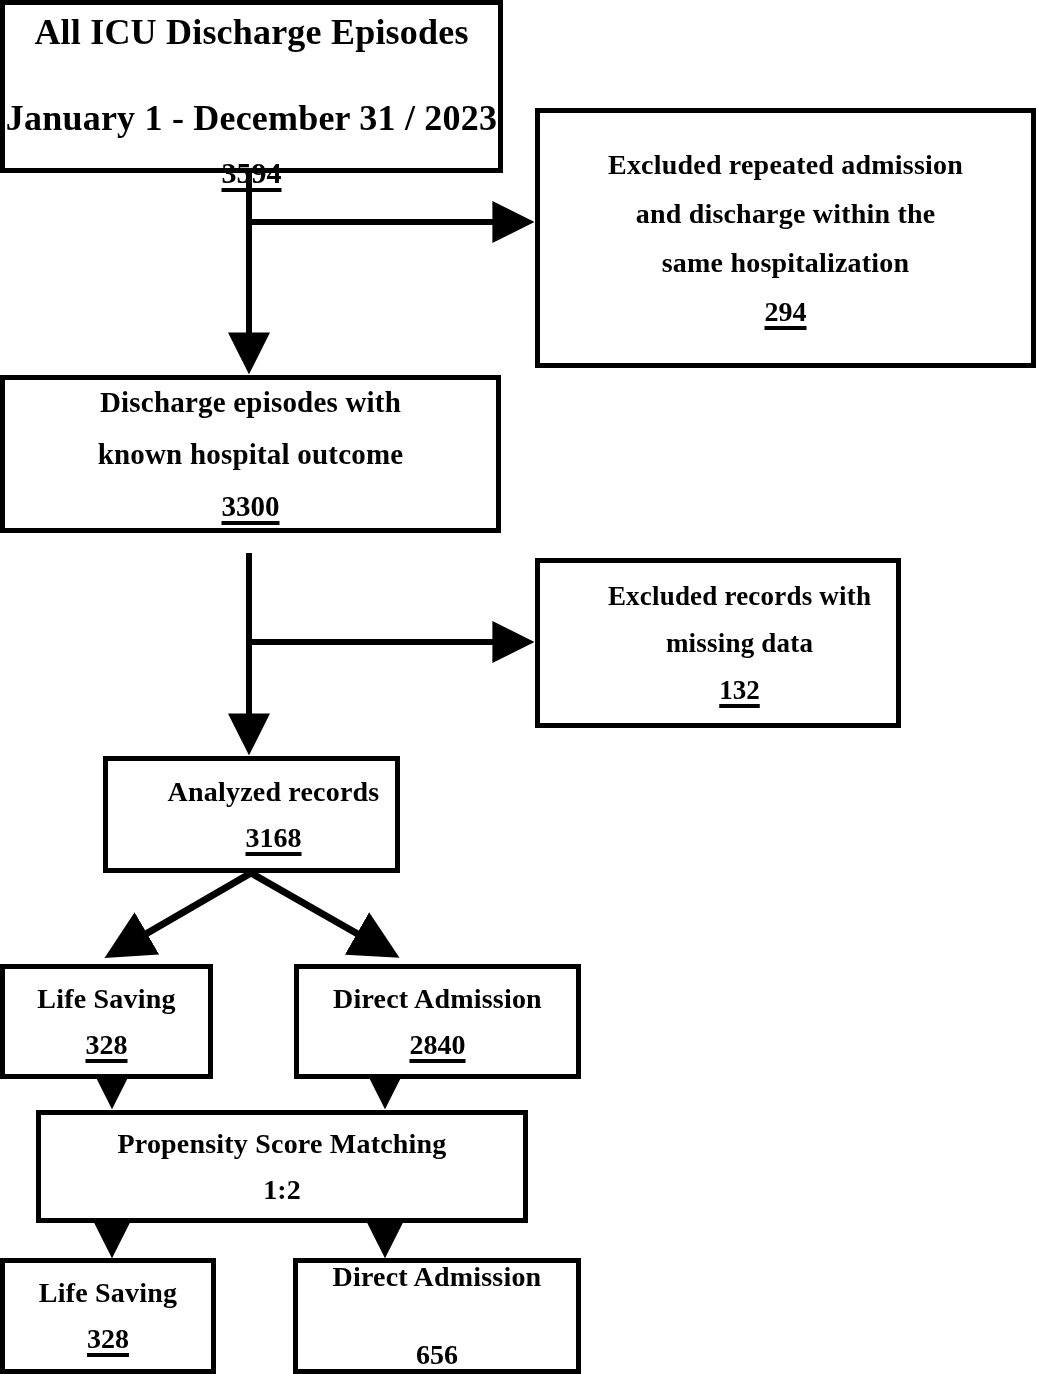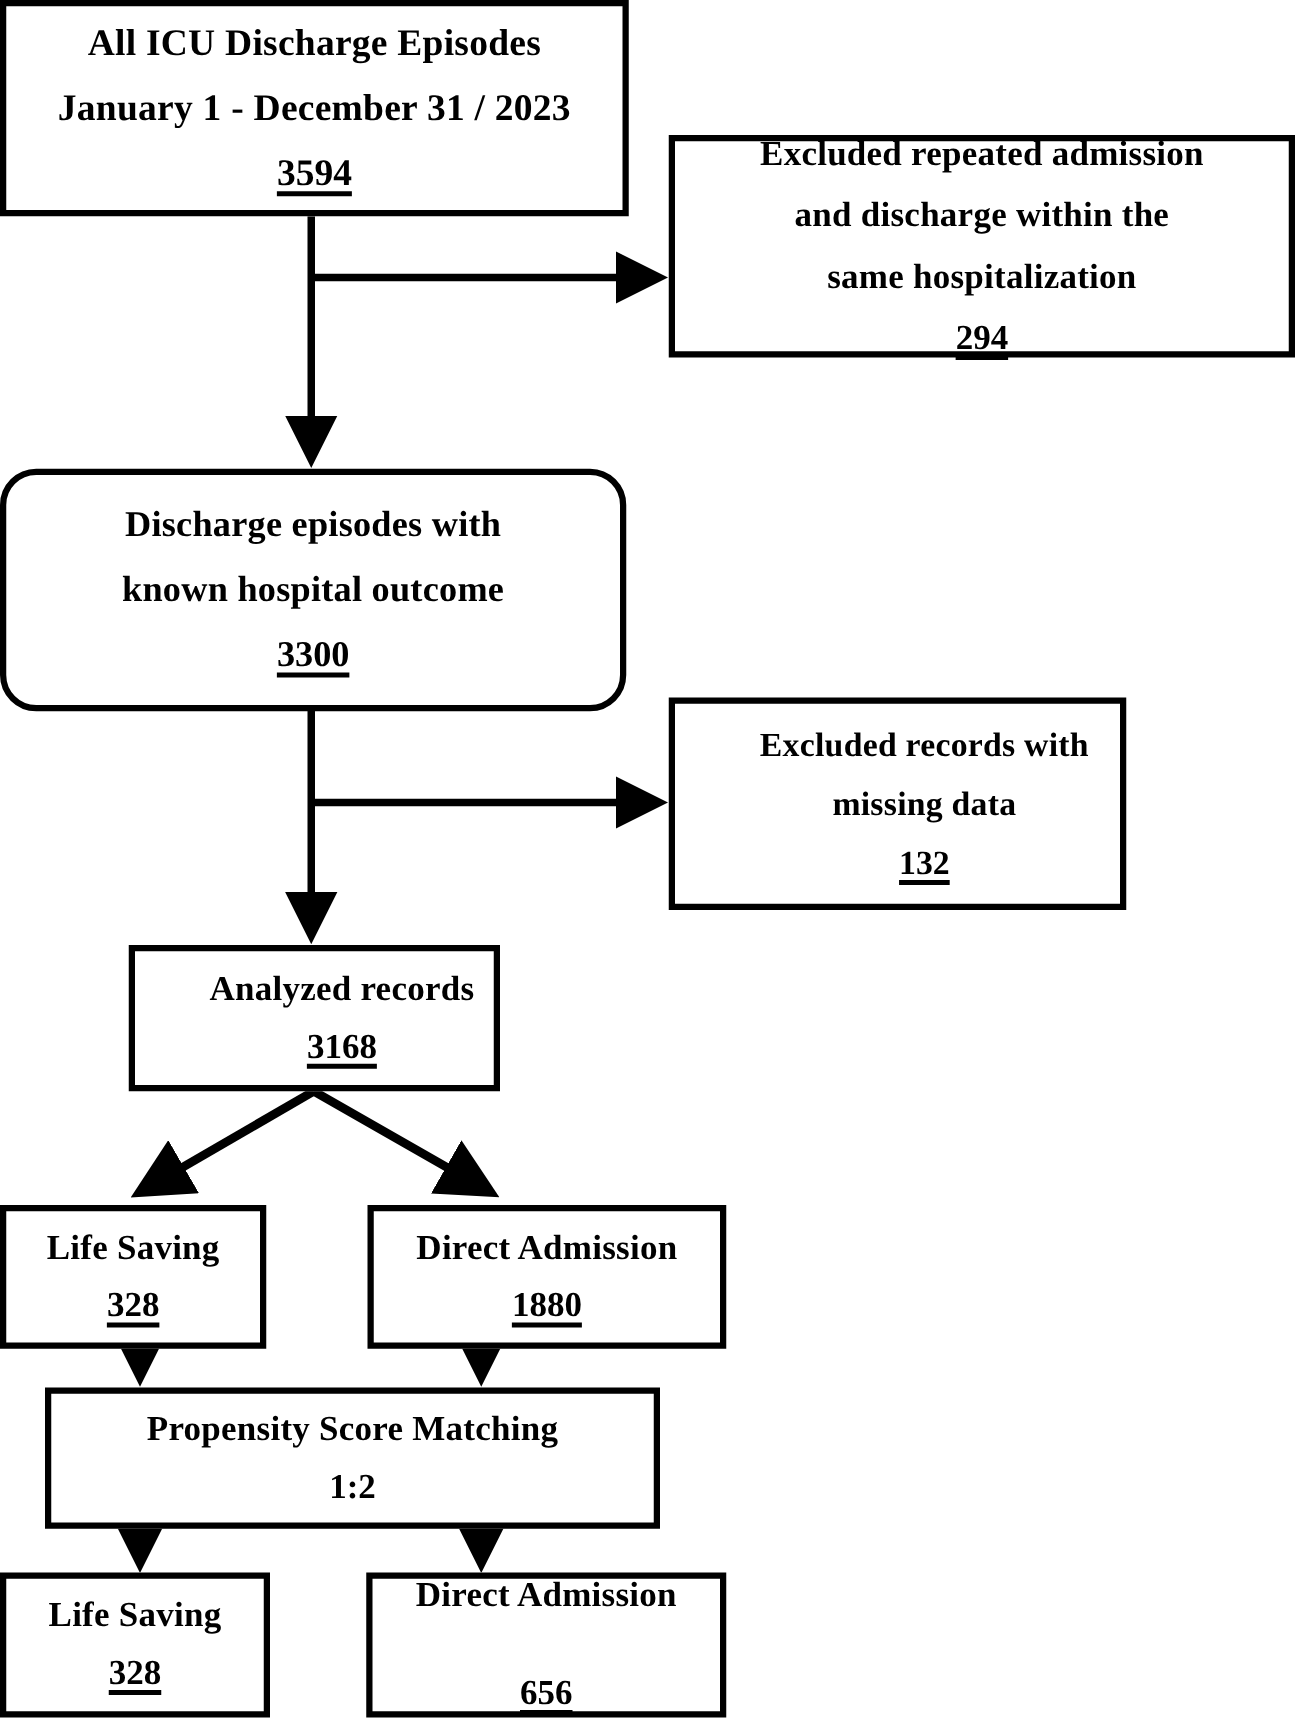--- a/index.html
+++ b/index.html
@@ -53,32 +53,32 @@
     text-decoration-thickness: 4px;
     text-underline-offset: 5px;
     line-height: 1.0;
   }
   .node-count.no-rule {
     text-decoration: none;
   }
 
   
   #node-all-icu-discharge      { left: 0px;   top: 0px;    width: 503px; height: 173px; }
-  #node-excluded-repeated      { left: 535px; top: 108px;  width: 501px; height: 178px; }
-  #node-known-outcome          { left: 0px;   top: 375px;  width: 501px; height: 194px; border-radius: 29px; }
+  #node-excluded-repeated      { left: 535px; top: 108px;  width: 501px; height: 260px; }
+  #node-known-outcome          { left: 0px;   top: 375px;  width: 501px; height: 158px; }
   #node-excluded-missing       { left: 535px; top: 558px;  width: 366px; height: 170px; padding-left: 43px; }
   #node-analyzed-records       { left: 103px; top: 756px;  width: 297px; height: 117px; padding-left: 44px; }
   #node-life-saving-pre        { left: 0px;   top: 964px;  width: 213px; height: 115px; }
   #node-direct-admission-pre   { left: 294px; top: 964px;  width: 287px; height: 115px; }
   #node-propensity-matching    { left: 36px;  top: 1110px; width: 492px; height: 113px; }
   #node-life-saving-post       { left: 0px;   top: 1258px; width: 216px; height: 116px; }
   #node-direct-admission-post  { left: 293px; top: 1258px; width: 288px; height: 116px; }
 
   
-  #node-all-icu-discharge .node-line   { font-size: 30px; margin-bottom: 22px; }
+  #node-all-icu-discharge .node-line   { font-size: 36px; margin-bottom: 22px; margin-top: 28px; }
   #node-all-icu-discharge .node-count  { font-size: 30px; }
 
   #node-excluded-repeated .node-line   { font-size: 28px; margin-bottom: 21px; }
   #node-excluded-repeated .node-count  { font-size: 28px; }
 
   #node-known-outcome .node-line       { font-size: 29px; margin-bottom: 23px; }
   #node-known-outcome .node-count      { font-size: 29px; }
 
   #node-excluded-missing .node-line    { font-size: 27px; margin-bottom: 20px; }
   #node-excluded-missing .node-count   { font-size: 27px; text-align: center; }
@@ -184,21 +184,21 @@
     <span class="node-count">3168</span>
   </div>
 
   <div class="node-box" id="node-life-saving-pre">
     <span class="node-line">Life Saving</span>
     <span class="node-count">328</span>
   </div>
 
   <div class="node-box" id="node-direct-admission-pre">
     <span class="node-line">Direct Admission</span>
-    <span class="node-count">1880</span>
+    <span class="node-count">2840</span>
   </div>
 
   <div class="node-box" id="node-propensity-matching">
     <span class="node-line">Propensity Score Matching</span>
     <span class="node-count no-rule">1:2</span>
   </div>
 
   <div class="node-box" id="node-life-saving-post">
     <span class="node-line">Life Saving</span>
     <span class="node-count">328</span>

